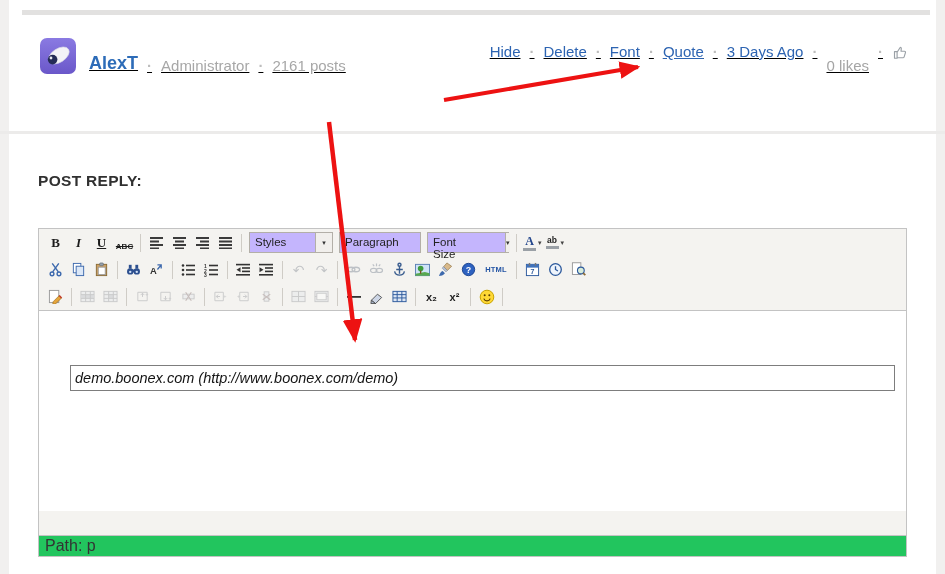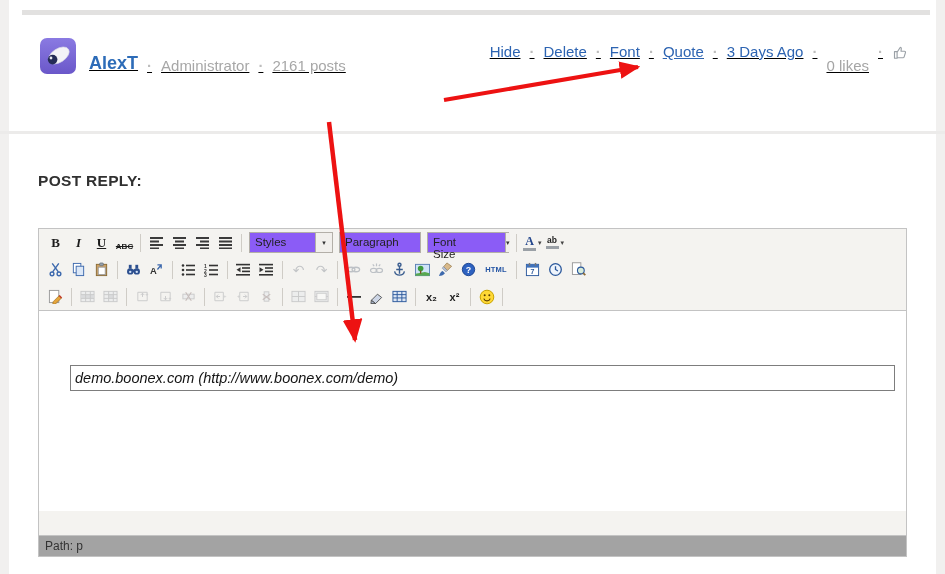--- a/index.html
+++ b/index.html
@@ -44,33 +44,33 @@
   .glyphHTML{font-size:7.5px;font-weight:bold;color:#2455a4;letter-spacing:.2px;}
   .glyphX{font-size:11px;font-weight:bold;color:#222;}
   .undoglyph{font-size:14px;color:#7388a8;line-height:1;}
   .mini-arrow{font-size:7px;color:#444;margin-left:2px;}
   .split{display:flex;align-items:center;margin:0 2px;}
   .stack{display:flex;flex-direction:column;align-items:center;line-height:1;}
   .stack .bar{width:13px;height:3px;background:#9aa0a6;margin-top:1px;}
   .fcA{font-family:"Liberation Serif",serif;font-weight:bold;font-size:12px;color:#23468c;line-height:1;}
   .bcAB{font-size:8.5px;font-weight:bold;color:#222;line-height:1;position:relative;}
 
-  .mce-select{height:21px;background:#8b5cf6;border:1px solid #b3afa8;display:flex;align-items:stretch;
+  .mce-select{height:21px;background:#c4b5fd;border:1px solid #b3afa8;display:flex;align-items:stretch;
               font-size:11.5px;color:#222;margin:0 3px;box-sizing:border-box;}
   .mce-select .lbl{padding:3px 5px 0 5px;}
   .mce-select .arw{width:16px;margin-left:auto;border-left:1px solid #b3afa8;background:#f1efec;
                    display:flex;align-items:center;justify-content:center;font-size:7px;color:#333;}
   .w84{width:84px;} .w82{width:82px;gap:44px;}
 
   .content{background:#fff;border-top:1px solid #c3c3c3;flex:1 1 auto;position:relative;cursor:text;}
   .quotebox{position:absolute;left:31px;width:825px;top:54px;height:26px;border:1px solid #7d7d7d;
             display:flex;align-items:center;box-sizing:border-box;}
   .quotebox .qt{font-style:italic;font-size:14.5px;color:#141414;padding-left:4px;white-space:nowrap;}
-  .statusbar{flex:0 0 20px;border-top:1px solid #c3c3c3;background:#a3a3a3;display:flex;align-items:center;
-             font-size:12px;color:#333;padding-left:6px;margin-top:24px;}
+  .statusbar{flex:0 0 20px;border-top:1px solid #c3c3c3;background:#22c55e;display:flex;align-items:center;
+             font-size:16px;color:#333;padding-left:6px;margin-top:24px;}
 
   .overlay{position:absolute;left:0;top:0;z-index:40;pointer-events:none;}
 </style>
 </head>
 <body>
 
 <div class="gutter left"></div>
 <div class="gutter right"></div>
 <div class="topbar"></div>
 

